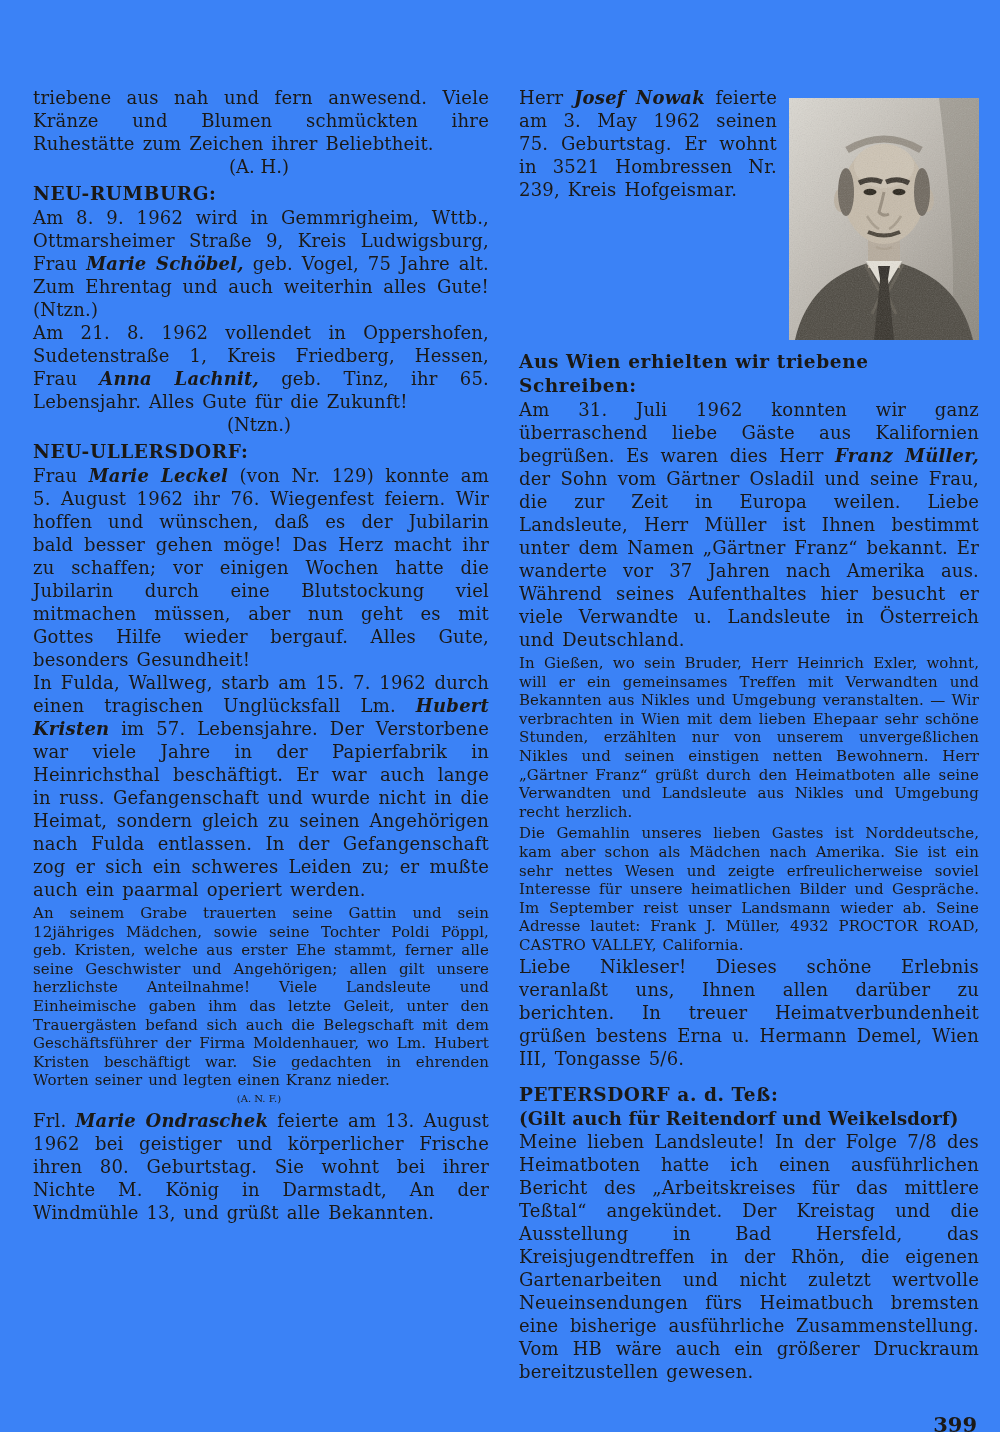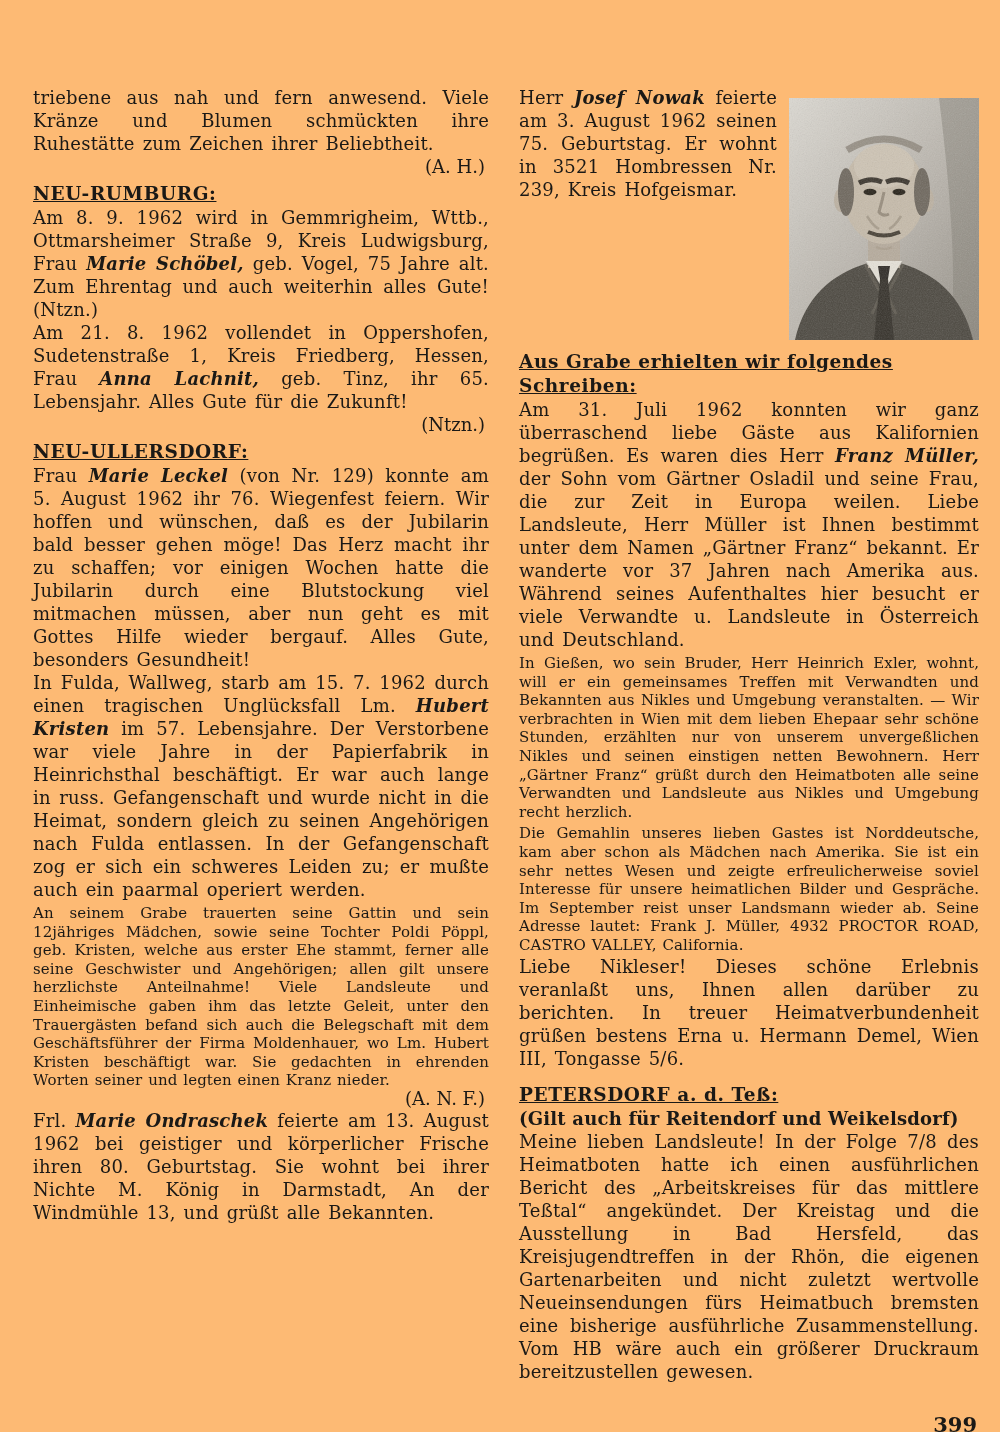--- a/index.html
+++ b/index.html
@@ -1,41 +1,41 @@
 <!DOCTYPE html>
 <html lang="de"><head>
 <meta charset="utf-8">
 <style>
   * { margin:0; padding:0; box-sizing:border-box; }
   html, body { width:1000px; background:#fcfbf7; }
   .page {
     width:1000px; height:1432px; position:relative; overflow:hidden;
-    background:#fdba74;
+    background:#3b82f6;
     color:#1b1916;
     font-family:"DejaVu Serif", serif;
   }
   .columns { display:flex; padding:86px 21px 0 33px; gap:30px; }
   .col { display:block; }
   .col-left  { width:456px; }
   .col-right { width:460px; }
 
   .body {
     font-size:18px; line-height:23px; text-align:justify;
     word-spacing:2px; letter-spacing:0.2px;
   }
   .body b { font-weight:bold;font-style:italic; }
   .small {
     font-size:15px; line-height:18.6px; text-align:justify;
     word-spacing:1px; letter-spacing:0.1px; margin-top:3px;
   }
-  .attr { text-align:right; font-size:18px; line-height:23px; padding-right:4px; }
-  .attr.sm { font-size:18px; line-height:18.6px; }
+  .attr { text-align:center; font-size:18px; line-height:23px; padding-right:4px; }
+  .attr.sm { font-size:10px; line-height:18.6px; }
   .heading {
     font-size:18.5px; line-height:24px; font-weight:bold;
-    letter-spacing:0.6px; margin-top:4px;text-decoration:underline;
+    letter-spacing:0.6px; margin-top:4px;
   }
   .gap { margin-top:13px; }
   .clear { clear:both; }
   .subheading { font-size:18px; line-height:23px; font-weight:bold; letter-spacing:0.2px; }
 
   .photo {
     float:right; width:190px; height:242px; margin:12px 0 10px 12px;
   }
   .photo svg { display:block; width:100%; height:100%; }
 
@@ -105,24 +105,24 @@
             <ellipse cx="81" cy="94" rx="6.5" ry="3.2" fill="#262118"></ellipse>
             <ellipse cx="110" cy="94" rx="6.5" ry="3.2" fill="#262118"></ellipse>
             <path d="M95,94 C93,104 91,110 90,114 Q94,119 100,116" stroke="#988d7d" stroke-width="3" fill="none"></path>
             <path d="M78,118 Q84,128 90,131" stroke="#a79c8b" stroke-width="2.5" fill="none"></path>
             <path d="M112,118 Q106,128 100,131" stroke="#a79c8b" stroke-width="2.5" fill="none"></path>
             <path d="M79,134 Q95,141 111,134" stroke="#463f34" stroke-width="4" fill="none"></path>
             <path d="M87,149 Q95,153 103,149" stroke="#ab9f8e" stroke-width="2" fill="none"></path>
             <rect width="190" height="242" filter="url(#grain)" opacity="0.22"></rect>
           </svg>
         </div>
-        <p class="body"><span>Herr </span><b>Josef Nowak</b><span> feierte am 3. August 1962 seinen 75. Geburtstag. Er wohnt in 3521 Hombressen Nr. 239, Kreis Hofgeismar.</span></p>
+        <p class="body"><span>Herr </span><b>Josef Nowak</b><span> feierte am 3. May 1962 seinen 75. Geburtstag. Er wohnt in 3521 Hombressen Nr. 239, Kreis Hofgeismar.</span></p>
       </div>
 
-      <h2 class="heading clear gap">Aus Grabe erhielten wir folgendes Schreiben:</h2>
+      <h2 class="heading clear gap">Aus Wien erhielten wir triebene Schreiben:</h2>
       <p class="body"><span>Am 31. Juli 1962 konnten wir ganz überraschend liebe Gäste aus Kalifornien begrüßen. Es waren dies Herr </span><b>Franz Müller,</b><span> der Sohn vom Gärtner Osladil und seine Frau, die zur Zeit in Europa weilen. Liebe Landsleute, Herr Müller ist Ihnen bestimmt unter dem Namen „Gärtner Franz“ bekannt. Er wanderte vor 37 Jahren nach Amerika aus. Während seines Aufenthaltes hier besucht er viele Verwandte u. Landsleute in Österreich und Deutschland.</span></p>
       <p class="small">In Gießen, wo sein Bruder, Herr Heinrich Exler, wohnt, will er ein gemeinsames Treffen mit Verwandten und Bekannten aus Nikles und Umgebung veranstalten. — Wir verbrachten in Wien mit dem lieben Ehepaar sehr schöne Stunden, erzählten nur von unserem unvergeßlichen Nikles und seinen einstigen netten Bewohnern. Herr „Gärtner Franz“ grüßt durch den Heimatboten alle seine Verwandten und Landsleute aus Nikles und Umgebung recht herzlich.</p>
       <p class="small">Die Gemahlin unseres lieben Gastes ist Norddeutsche, kam aber schon als Mädchen nach Amerika. Sie ist ein sehr nettes Wesen und zeigte erfreulicherweise soviel Interesse für unsere heimatlichen Bilder und Gespräche. Im September reist unser Landsmann wieder ab. Seine Adresse lautet: Frank J. Müller, 4932 PROCTOR ROAD, CASTRO VALLEY, California.</p>
       <p class="body">Liebe Nikleser! Dieses schöne Erlebnis veranlaßt uns, Ihnen allen darüber zu berichten. In treuer Heimatverbundenheit grüßen bestens Erna u. Hermann Demel, Wien III, Tongasse 5/6.</p>
 
       <h2 class="heading gap">PETERSDORF a. d. Teß:</h2>
       <div class="subheading">(Gilt auch für Reitendorf und Weikelsdorf)</div>
       <p class="body">Meine lieben Landsleute! In der Folge 7/8 des Heimatboten hatte ich einen ausführlichen Bericht des „Arbeitskreises für das mittlere Teßtal“ angekündet. Der Kreistag und die Ausstellung in Bad Hersfeld, das Kreisjugendtreffen in der Rhön, die eigenen Gartenarbeiten und nicht zuletzt wertvolle Neueinsendungen fürs Heimatbuch bremsten eine bisherige ausführliche Zusammenstellung. Vom HB wäre auch ein größerer Druckraum bereitzustellen gewesen.</p>
 
       <div class="pagenum">399</div>

